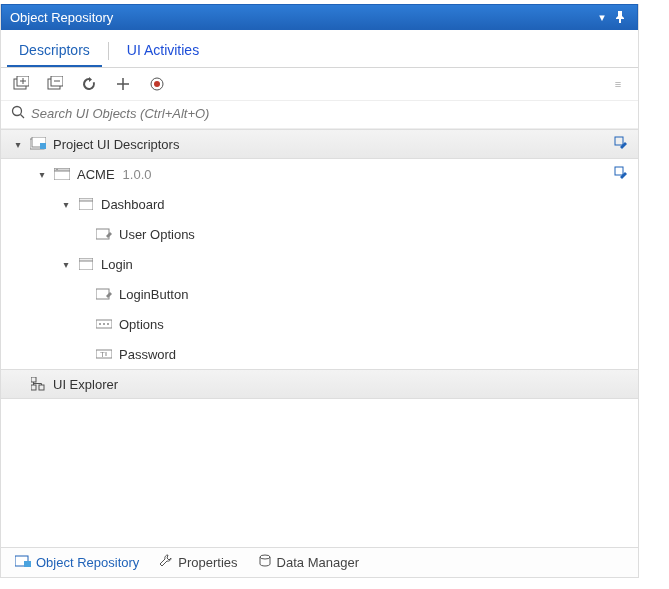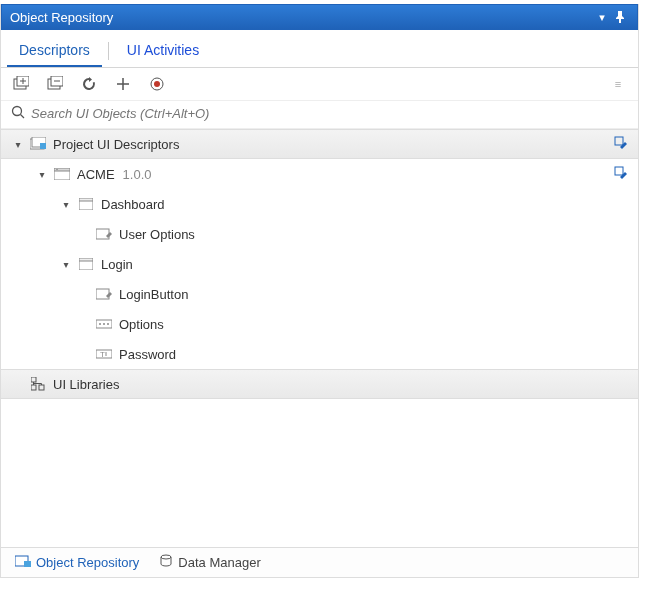--- a/index.html
+++ b/index.html
@@ -337,38 +337,46 @@
       <span class="icon">
         <svg width="14" height="14" viewBox="0 0 14 14">
             <rect x="0" y="0" width="5" height="5" fill="none" stroke="#555"></rect>
             <rect x="0" y="8" width="5" height="5" fill="none" stroke="#555"></rect>
             <rect x="8" y="8" width="5" height="5" fill="none" stroke="#555"></rect>
             <line x1="2.5" y1="5" x2="2.5" y2="8" stroke="#555"></line>
             <line x1="2.5" y1="6.5" x2="10.5" y2="6.5" stroke="#555"></line>
             <line x1="10.5" y1="6.5" x2="10.5" y2="8" stroke="#555"></line>
           </svg>
       </span>
-      <span class="label">UI Libraries</span>
+      <span class="label">UI Explorer</span>
     </div>
 
   </div>
 
   <div class="footbar">
     <div class="footitem active">
       <span>
         <svg width="16" height="14" viewBox="0 0 16 14">
             <rect x="0" y="2" width="13" height="10" fill="#fff" stroke="#1f62b8"></rect>
             <rect x="9" y="7" width="7" height="6" fill="#4aa3df"></rect>
           </svg>
       </span>
       <span>Object Repository</span>
     </div>
     <div class="footitem">
       <span>
         <svg width="14" height="14" viewBox="0 0 14 14">
+            <path d="M9 1a3 3 0 0 0-3 4L1 10l2 2 5-5a3 3 0 0 0 4-3L10 6 8 4z" fill="none" stroke="#555"></path>
+          </svg>
+      </span>
+      <span>Properties</span>
+    </div>
+    <div class="footitem">
+      <span>
+        <svg width="14" height="14" viewBox="0 0 14 14">
             <ellipse cx="7" cy="3" rx="5" ry="2" fill="none" stroke="#555"></ellipse>
             <path d="M2 3v7c0 1.1 2.2 2 5 2s5-.9 5-2V3" fill="none" stroke="#555"></path>
           </svg>
       </span>
       <span>Data Manager</span>
     </div>
   </div>
 
 </div>
 

